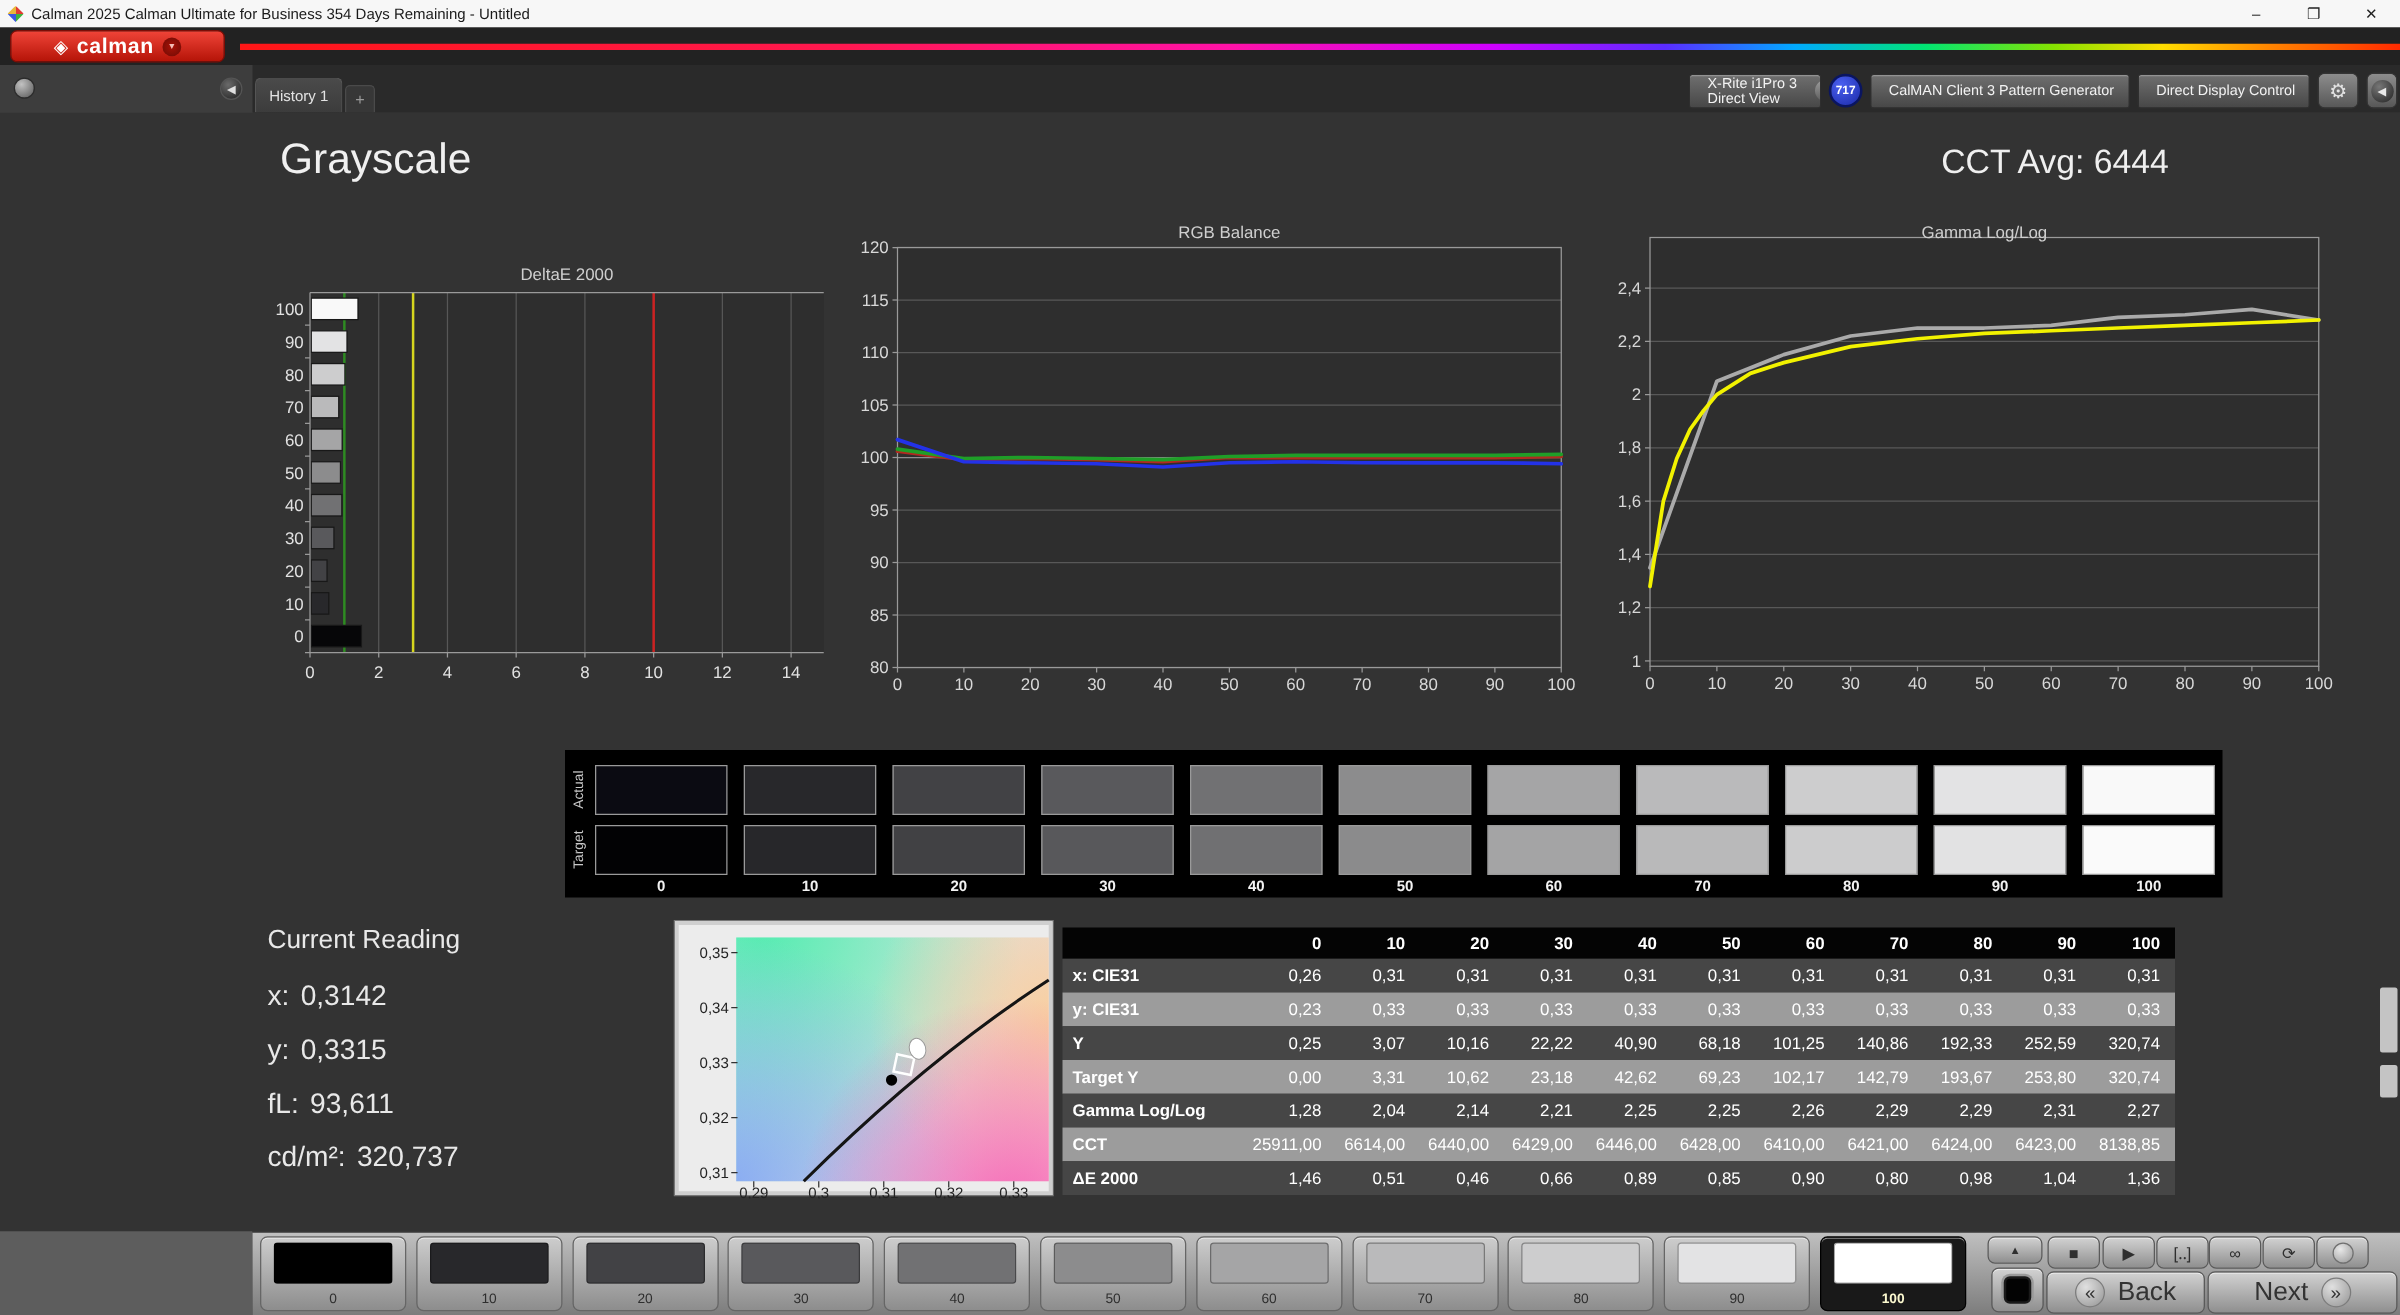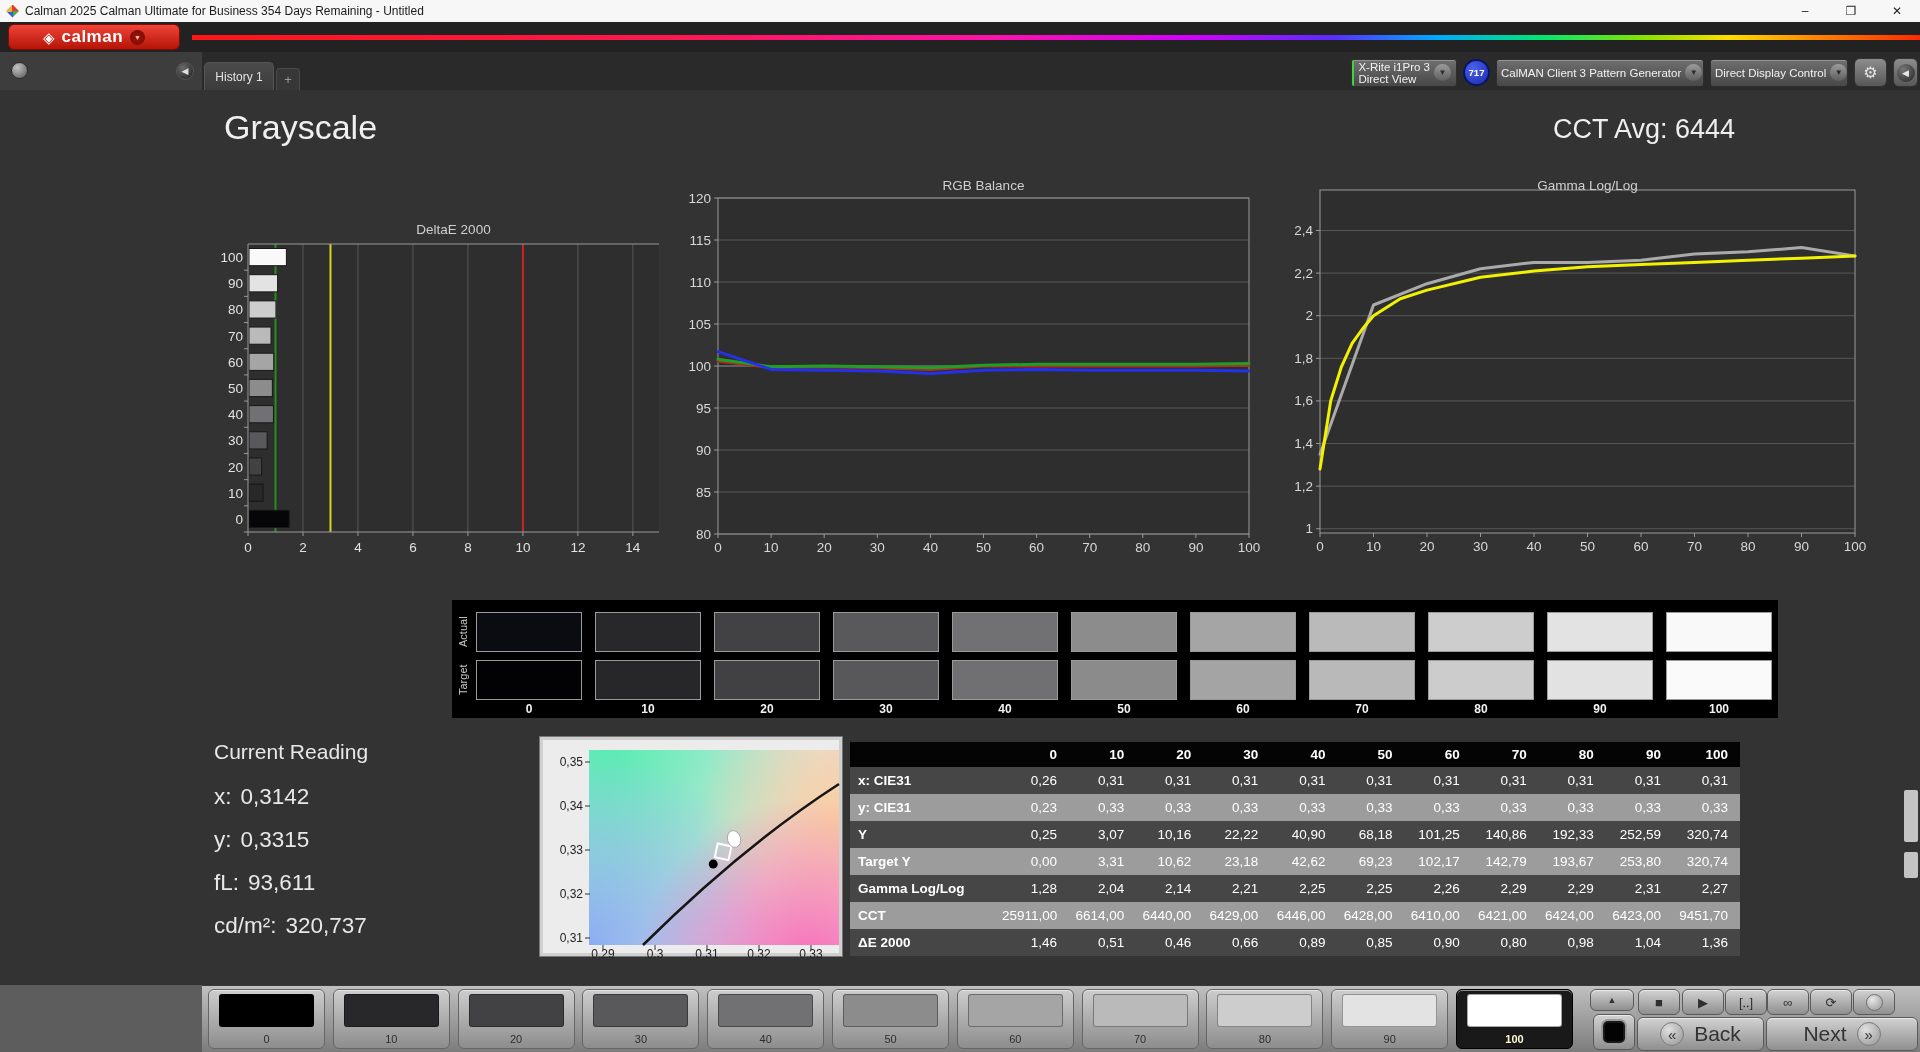--- a/index.html
+++ b/index.html
@@ -24,21 +24,21 @@
 .tabbar{position:absolute;top:52px;left:0;height:38px;width:100%;background:#2a2a2a;}
 .tb-left{position:absolute;left:0;top:0;width:202px;height:38px;background:#3d3d3d;}
 .dot-btn{position:absolute;left:11px;top:10px;width:17px;height:17px;border-radius:50%;background:radial-gradient(circle at 35% 30%,#c2c2c2,#565656);border:1px solid #2c2c2c;}
 .collapse-btn{position:absolute;right:8px;top:10px;width:18px;height:18px;border-radius:50%;background:radial-gradient(circle at 35% 30%,#6a6a6a,#1f1f1f);border:1px solid #555;color:#e0e0e0;font-size:9px;display:flex;align-items:center;justify-content:center;}
 .tab{position:absolute;bottom:0;display:flex;align-items:center;justify-content:center;color:#e3e3e3;}
 .tab.active{left:204px;width:70px;height:28px;background:linear-gradient(#4a4a4a,#3c3c3c);border:1px solid #555;border-bottom:none;border-radius:5px 5px 0 0;font-size:12px;}
 .tab.plus{left:276px;width:24px;height:22px;background:#373737;border:1px solid #4a4a4a;border-bottom:none;border-radius:4px 4px 0 0;font-size:13px;color:#9a9a9a;}
 .tb-right{position:absolute;right:2px;top:6px;display:flex;align-items:center;gap:6px;}
 .dd{height:28px;border-radius:3px;background:linear-gradient(#6f6f6f,#474747);border:1px solid #2e2e2e;display:flex;align-items:center;overflow:hidden;color:#f2f2f2;box-shadow:inset 0 1px 0 rgba(255,255,255,.25);}
 .dd .accent{width:4px;align-self:stretch;}
-.dd .txt{padding:0 4px;font-size:11.5px;line-height:12px;white-space:nowrap;flex:1;}
+.dd .txt{padding:0 14px;font-size:11.5px;line-height:12px;white-space:nowrap;flex:1;}
 .dd .txt span{display:block;}
 .dd .chev{width:17px;height:17px;border-radius:50%;background:linear-gradient(#9c9c9c,#5e5e5e);color:#2b2b2b;font-size:8px;display:flex;align-items:center;justify-content:center;margin-right:5px;flex:none;}
 .dd.meter{width:106px;}
 .dd.pg{width:208px;}
 .dd.ddc{width:138px;}
 .badge{width:27px;height:27px;border-radius:50%;background:radial-gradient(circle at 35% 30%,#4a60f0,#1b2aa8);border:2px solid #0a1560;color:#fff;font-size:9.5px;font-weight:bold;display:flex;align-items:center;justify-content:center;}
 .sq-btn{width:33px;height:29px;border-radius:6px;background:linear-gradient(#8d8d8d,#575757);border:1px solid #333;display:flex;align-items:center;justify-content:center;color:#e3e3e3;}
 .sq-btn.gear{font-size:16px;}
 .sq-btn.clp{width:25px;font-size:10px;}
 .sq-btn.clp .inner-circ{width:18px;height:18px;border-radius:50%;background:radial-gradient(circle at 35% 30%,#777,#222);display:flex;align-items:center;justify-content:center;color:#e8e8e8;font-size:9px;}
@@ -57,21 +57,21 @@
 
 .content{position:absolute;left:0;top:90px;width:1920px;height:895px;background:#333;}
 .page-title{position:absolute;left:224px;top:18px;font-size:34px;font-weight:normal;color:#f0f0f0;}
 .de-avg{position:absolute;left:205px;width:475px;top:80px;text-align:center;font-size:27px;color:#efefef;}
 .hdr{position:absolute;top:24px;font-size:27px;color:#efefef;text-align:center;}
 .hdr.tg{left:688px;width:578px;}
 .hdr.cct{left:1348px;width:592px;}
 .chart{position:absolute;}
 .chart svg{position:absolute;left:0;top:0;}
 .c-title{position:absolute;top:2px;font-size:13.5px;color:#cfcfcf;text-align:center;z-index:2;}
-.de-chart{left:205px;top:130px;width:475px;height:360px;}
+.de-chart{left:205px;top:120px;width:475px;height:360px;}
 .de-chart .c-title{left:43px;width:411px;}
 .rgb-chart{left:688px;top:86px;width:578px;height:400px;}
 .rgb-chart .c-title{left:30px;width:531px;}
 .gamma-chart{left:1288px;top:86px;width:592px;height:400px;}
 .gamma-chart .c-title{left:32px;width:535px;}
 
 
 .strip{position:absolute;left:452px;top:510px;width:1326px;height:118px;background:#000;}
 .vlab{position:absolute;left:3px;width:16px;writing-mode:vertical-rl;transform:rotate(180deg);font-size:11px;color:#c8c8c8;display:flex;align-items:center;justify-content:center;}
 .vlab.a{top:12px;height:40px;}
@@ -580,21 +580,21 @@
           <div class="tcell">25911,00</div>
           <div class="tcell">6614,00</div>
           <div class="tcell">6440,00</div>
           <div class="tcell">6429,00</div>
           <div class="tcell">6446,00</div>
           <div class="tcell">6428,00</div>
           <div class="tcell">6410,00</div>
           <div class="tcell">6421,00</div>
           <div class="tcell">6424,00</div>
           <div class="tcell">6423,00</div>
-          <div class="tcell">9451,70</div>
+          <div class="tcell">8138,85</div>
         </div>
         <div class="trow dark">
           <div class="tlabel">ΔE 2000</div>
           <div class="tcell">1,46</div>
           <div class="tcell">0,51</div>
           <div class="tcell">0,46</div>
           <div class="tcell">0,66</div>
           <div class="tcell">0,89</div>
           <div class="tcell">0,85</div>
           <div class="tcell">0,90</div>

